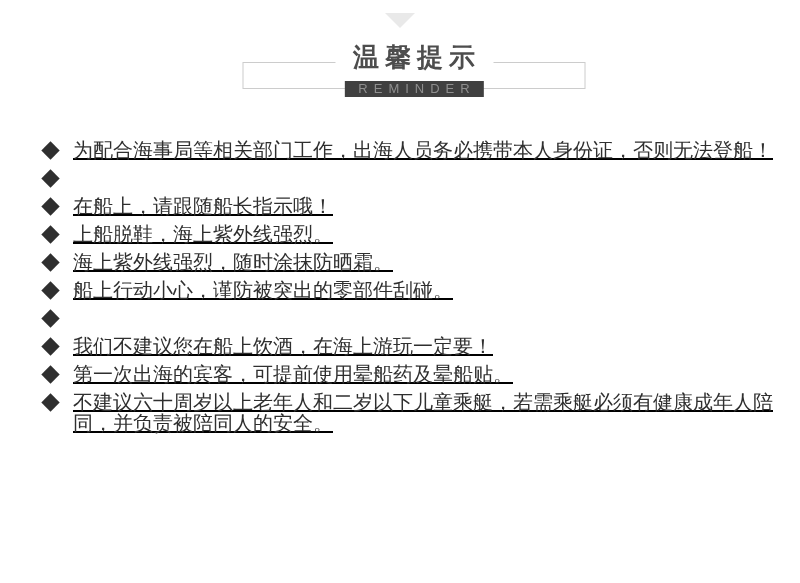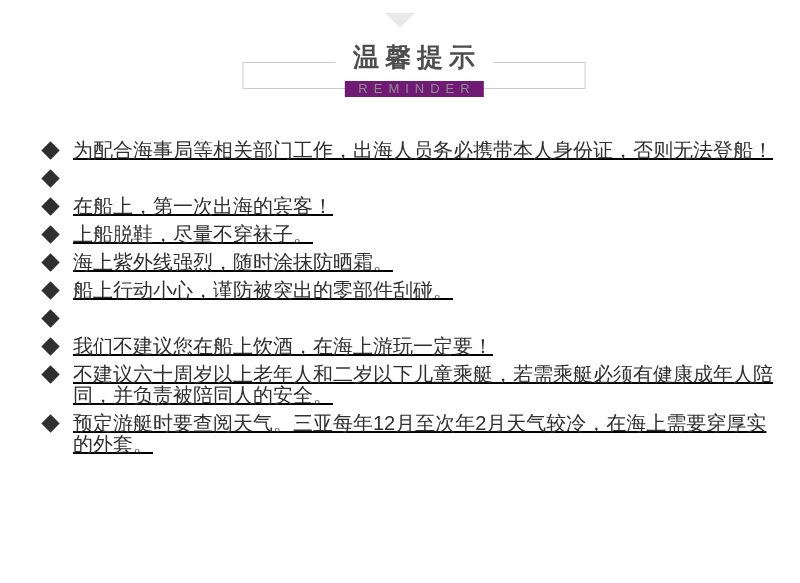--- a/index.html
+++ b/index.html
@@ -53,21 +53,21 @@
     line-height: 30px;
     letter-spacing: 6px;
     color: #4d4d4d;
     white-space: nowrap;
   }
   .title-sub {
     position: absolute;
     bottom: -9px;
     left: 50%;
     transform: translateX(-50%);
-    background: #701a75;
+    background: #404040;
     padding: 0 8px 0 14px;
     font-size: 13px;
     line-height: 16px;
     letter-spacing: 6px;
     color: #8f8f8f;
     white-space: nowrap;
   }
 
   
   .list {
@@ -125,46 +125,45 @@
   <ul class="list">
     <li class="item">
       <span class="bullet"></span>
       <span class="txt">为配合海事局等相关部门工作，出海人员务必携带本人身份证，否则无法登船！</span>
     </li>
     <li class="item">
       <span class="bullet"></span>
     </li>
     <li class="item">
       <span class="bullet"></span>
-      <span class="txt">在船上，第一次出海的宾客！</span>
+      <span class="txt">在船上，请跟随船长指示哦！</span>
     </li>
     <li class="item">
       <span class="bullet"></span>
-      <span class="txt">上船脱鞋，尽量不穿袜子。</span>
+      <span class="txt">上船脱鞋，海上紫外线强烈。</span>
     </li>
     <li class="item">
       <span class="bullet"></span>
       <span class="txt">海上紫外线强烈，随时涂抹防晒霜。</span>
     </li>
     <li class="item">
       <span class="bullet"></span>
       <span class="txt">船上行动小心，谨防被突出的零部件刮碰。</span>
     </li>
     <li class="item">
       <span class="bullet"></span>
     </li>
     <li class="item">
       <span class="bullet"></span>
       <span class="txt">我们不建议您在船上饮酒，在海上游玩一定要！</span>
     </li>
     <li class="item">
       <span class="bullet"></span>
-      <span class="txt">不建议六十周岁以上老年人和二岁以下儿童乘艇，若需乘艇必须有健康成年人陪
-同，并负责被陪同人的安全。</span>
+      <span class="txt">第一次出海的宾客，可提前使用晕船药及晕船贴。</span>
     </li>
     <li class="item">
       <span class="bullet"></span>
-      <span class="txt">预定游艇时要查阅天气。三亚每年12月至次年2月天气较冷，在海上需要穿厚实
-的外套。</span>
+      <span class="txt">不建议六十周岁以上老年人和二岁以下儿童乘艇，若需乘艇必须有健康成年人陪
+同，并负责被陪同人的安全。</span>
     </li>
   </ul>
 
 </div>
 
 </body></html>

